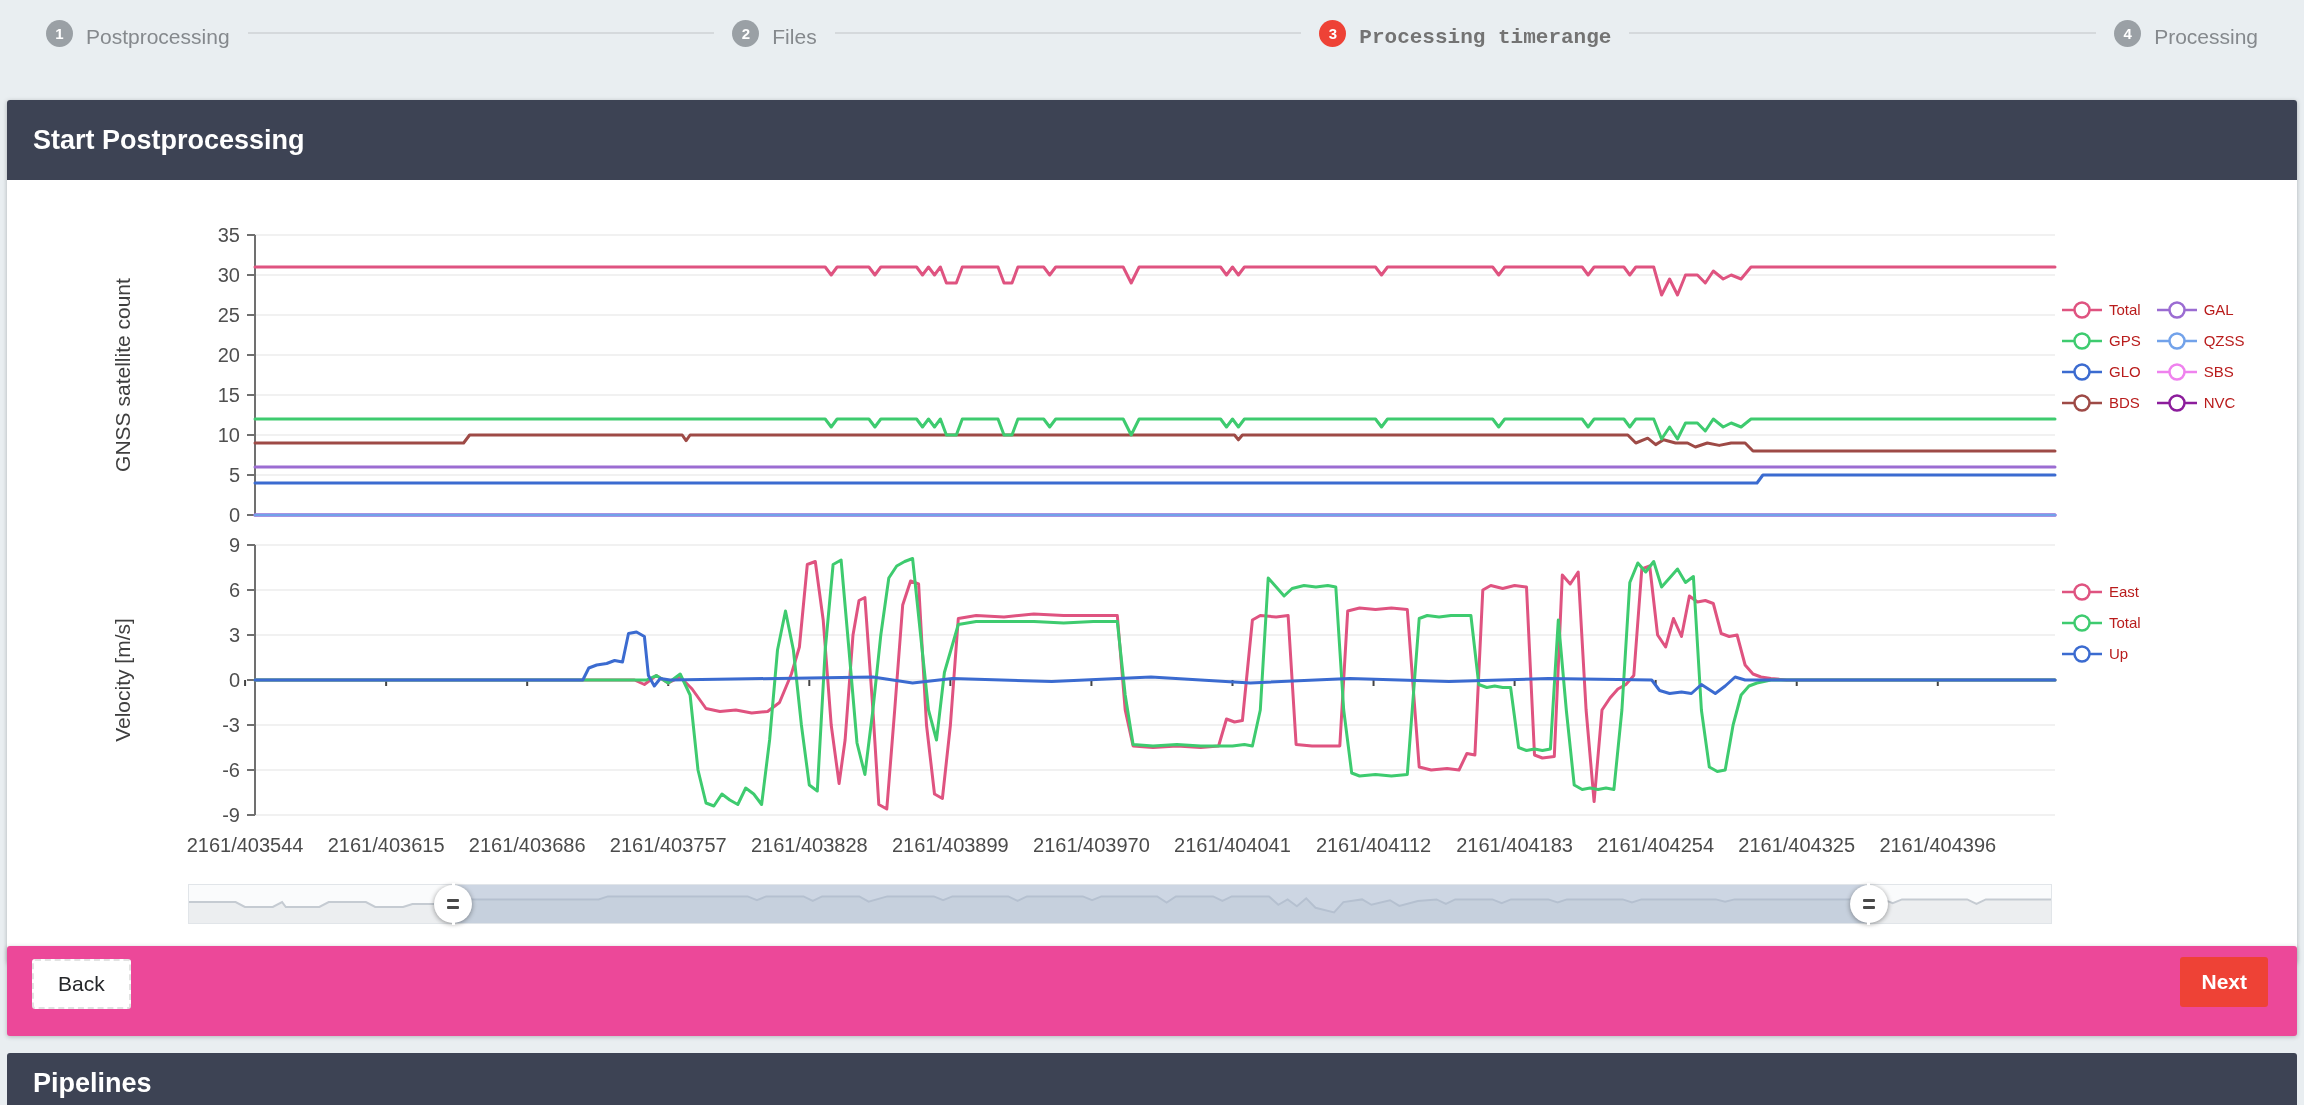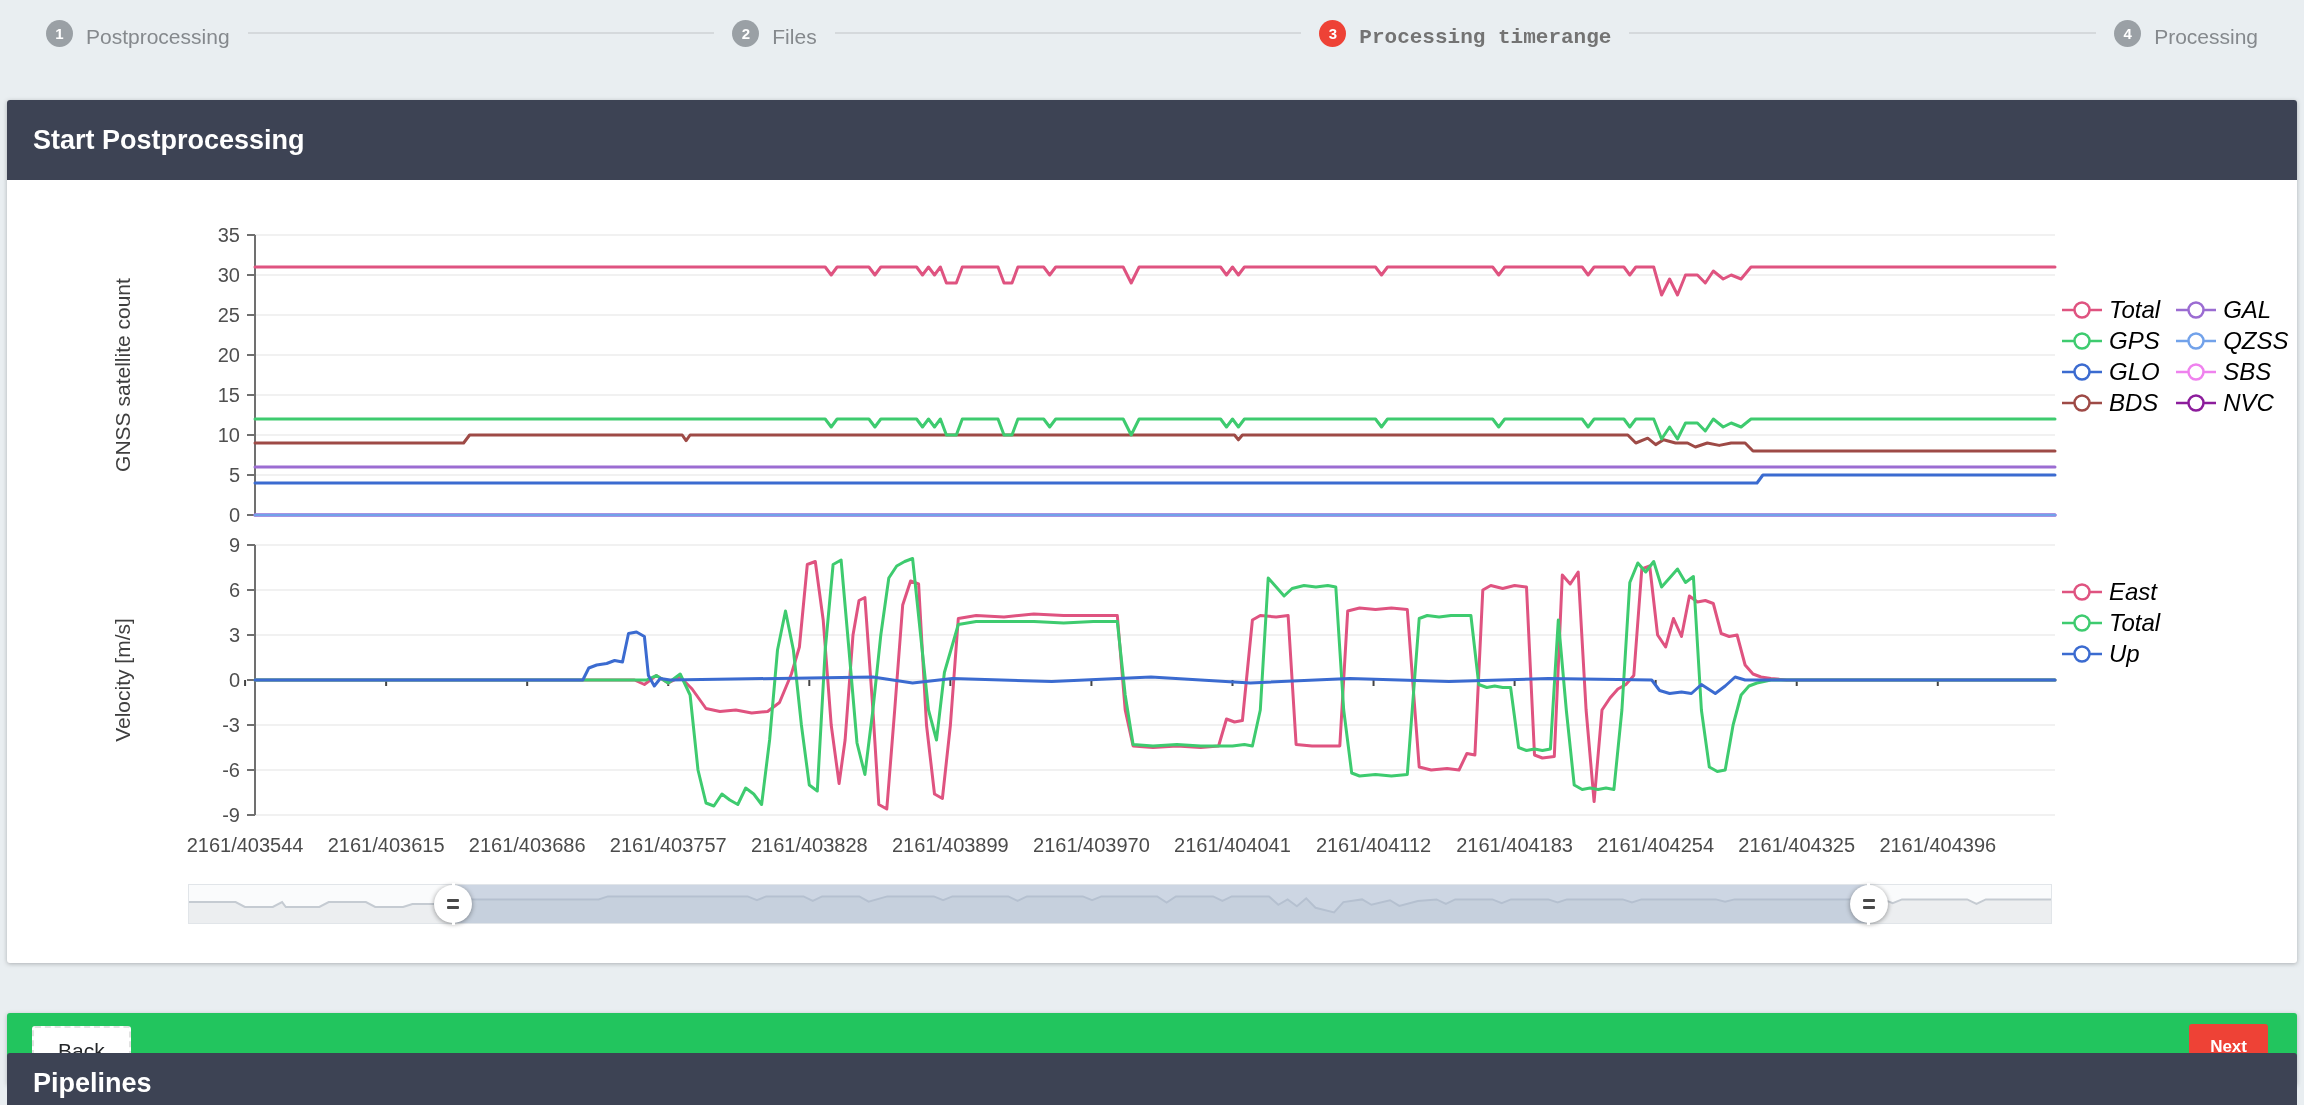--- a/index.html
+++ b/index.html
@@ -25,41 +25,41 @@
                display:flex;align-items:center;padding:8px 26px;}
   .card-title{color:#fff;font-size:27px;font-weight:bold;}
   .subtitle{position:absolute;left:33px;top:190px;font-size:22px;color:#333;z-index:2;}
 
   svg.chartlayer{position:absolute;left:0;top:0;z-index:1;pointer-events:none;}
 
   
   .legend{position:absolute;z-index:2;display:flex;gap:16px;}
   .legend-col{display:flex;flex-direction:column;}
   .legend-item{display:flex;align-items:center;gap:7px;height:31px;cursor:pointer;}
-  .legend-item span{font-size:24px;color:#000000;white-space:nowrap;font-style:italic;}
+  .legend-item span{font-size:15px;color:#b91c1c;white-space:nowrap;}
 
   
   .navigator{position:absolute;left:188px;top:884px;width:1864px;height:40px;z-index:2;
              background:#fafbfc;border:1px solid #e1e5e9;box-sizing:border-box;}
   .nav-handle{position:absolute;top:50%;width:38px;height:38px;margin:-19px 0 0 -19px;
               background:#fff;border-radius:50%;box-shadow:0 1px 5px rgba(0,0,0,.4);
               display:flex;flex-direction:column;align-items:center;justify-content:center;
               gap:4px;cursor:ew-resize;z-index:3;}
   .nav-handle i{display:block;width:12px;height:3px;background:#4a4a4a;border-radius:1px;}
   .nav-handle::before{content:"";position:absolute;left:50%;top:-2px;bottom:-2px;width:3px;
                       margin-left:-1.5px;background:#fff;z-index:-1;}
 
   
-  .footer{position:absolute;left:7px;top:1013px;width:2290px;height:72px;background:#22c55e;
+  .footer{position:absolute;left:7px;top:946px;width:2290px;height:90px;background:#ec4899;
           border-radius:3px;box-shadow:0 1px 4px rgba(60,64,67,.3);z-index:2;}
   .btn-back{position:absolute;left:25px;top:13px;padding:11px 24px;background:#fff;
             border:2px dashed #e2e2e2;border-radius:3px;font-size:21px;color:#25272a;
             font-family:"Liberation Sans",sans-serif;cursor:pointer;}
   .btn-next{position:absolute;right:29px;top:11px;padding:13px 21px;background:#ee4236;
-            border:none;border-radius:3px;font-size:17px;font-weight:bold;color:#fff;
+            border:none;border-radius:3px;font-size:21px;font-weight:bold;color:#fff;
             font-family:"Liberation Sans",sans-serif;cursor:pointer;}
 
   
   .pipelines{position:absolute;left:7px;top:1053px;width:2290px;height:60px;background:#3d4354;
              border-radius:3px 3px 0 0;display:flex;align-items:center;padding:0 26px;
              box-sizing:border-box;z-index:2;}
   .pipelines-title{color:#fff;font-size:27px;font-weight:bold;}
 </style>
 </head>
 <body>

